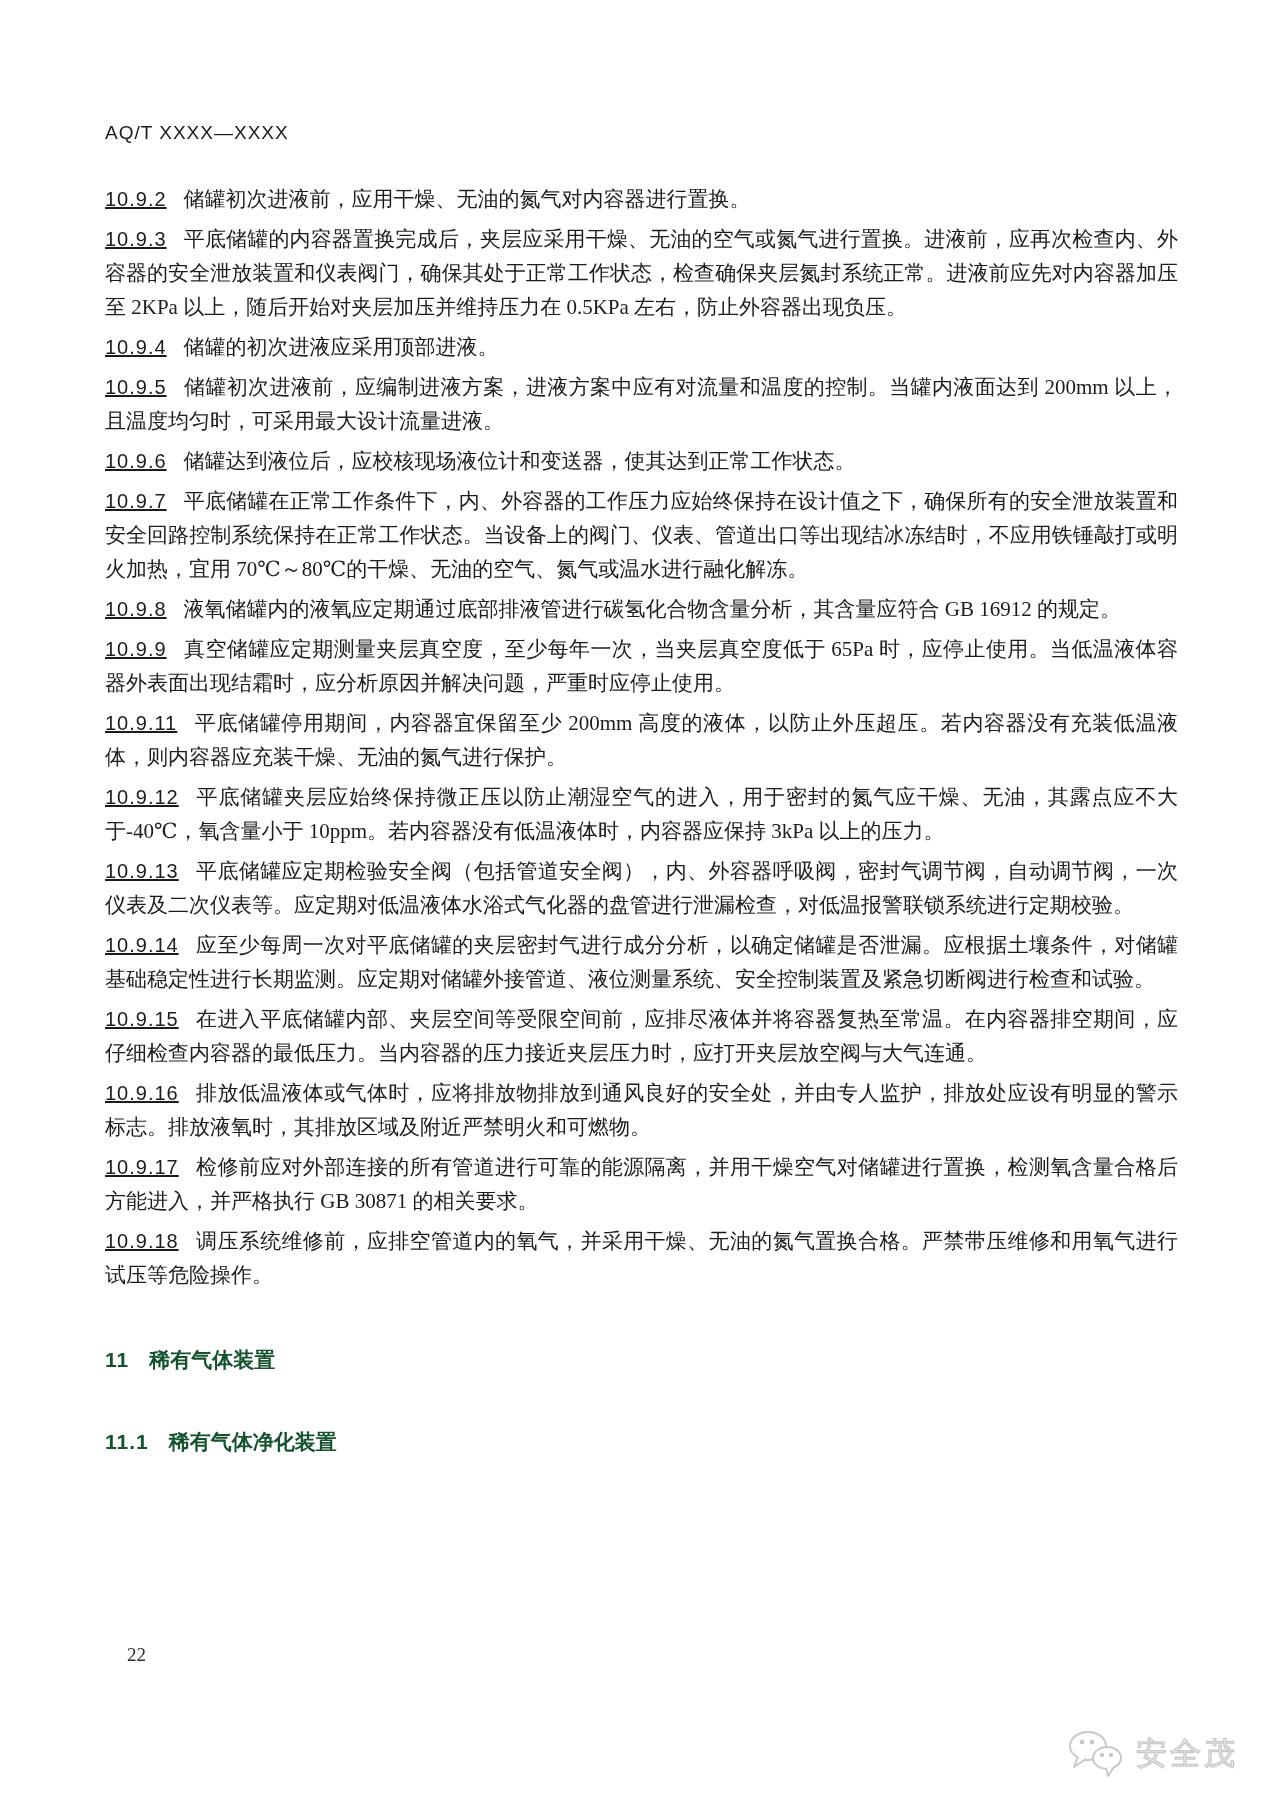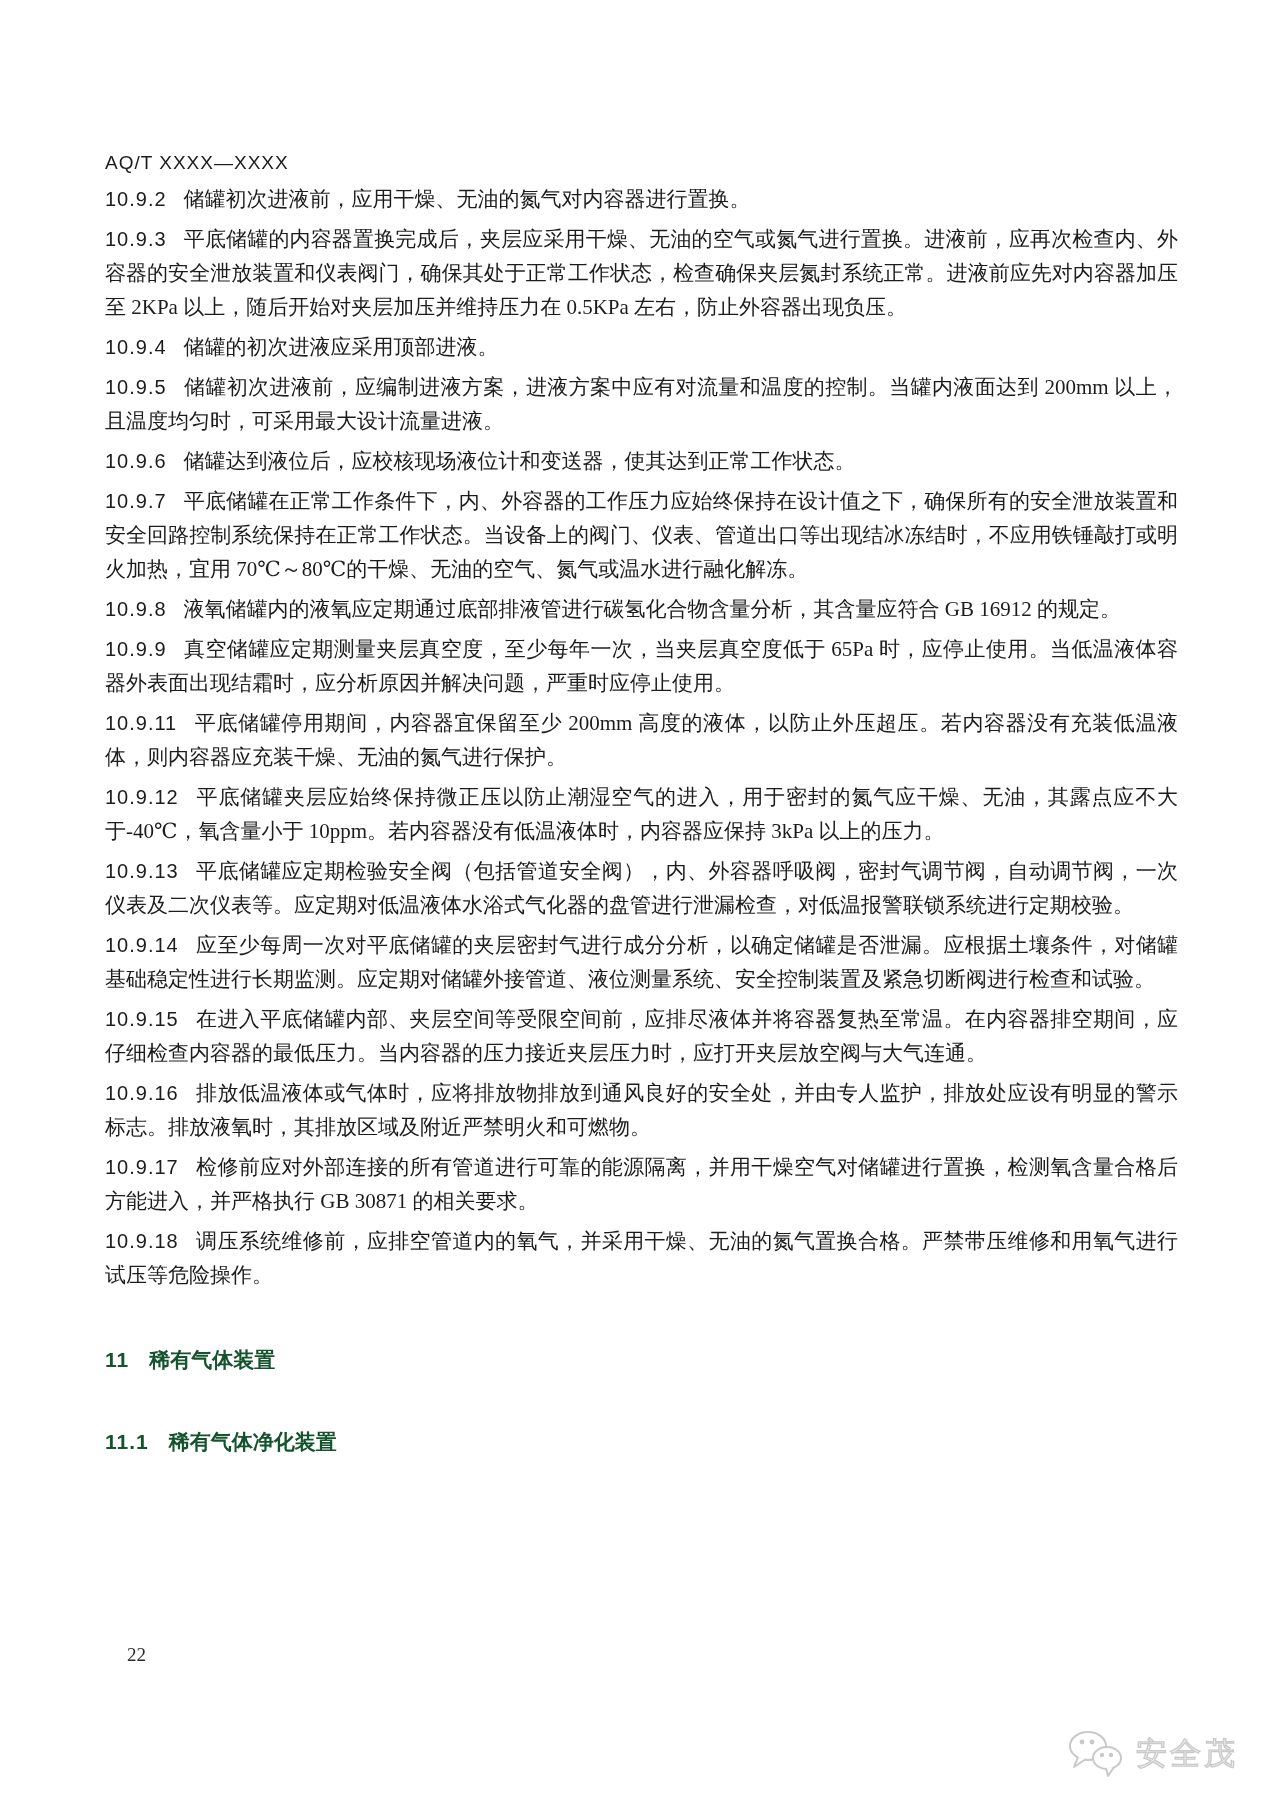--- a/index.html
+++ b/index.html
@@ -6,21 +6,21 @@
   .page {
     position:relative;
     width:1280px; height:1810px;
     background:#ffffff;
     color:#1c1c1c;
     font-family:"Liberation Serif","DejaVu Serif",serif;
     overflow:hidden;
   }
   .doc-header {
     position:absolute;
-    left:105px; top:152px;
+    left:105px; top:122px;
     font-family:"Liberation Sans","DejaVu Sans",sans-serif;
     font-size:19px;
     letter-spacing:1px;
     color:#1c1c1c;
   }
   .content {
     position:absolute;
     left:105px; top:176px;
     width:1073px;
   }
@@ -30,20 +30,21 @@
     line-height:34px;
     text-align:justify;
     text-align-last:left;
   }
   .clause .num {
     font-family:"Liberation Sans","DejaVu Sans",sans-serif;
     font-size:20px;
     letter-spacing:1px;
     padding-right:17px;
     white-space:nowrap;
+    text-decoration:underline;
   }
   .section-heading {
     margin:54px 0 0 0;
     font-family:"Liberation Sans","DejaVu Sans",sans-serif;
     font-weight:bold;
     font-size:21px;
     color:#14532d;
   }
   .section-heading.sub { }
   .section-heading .num { padding-right:20px; letter-spacing:1px; }

